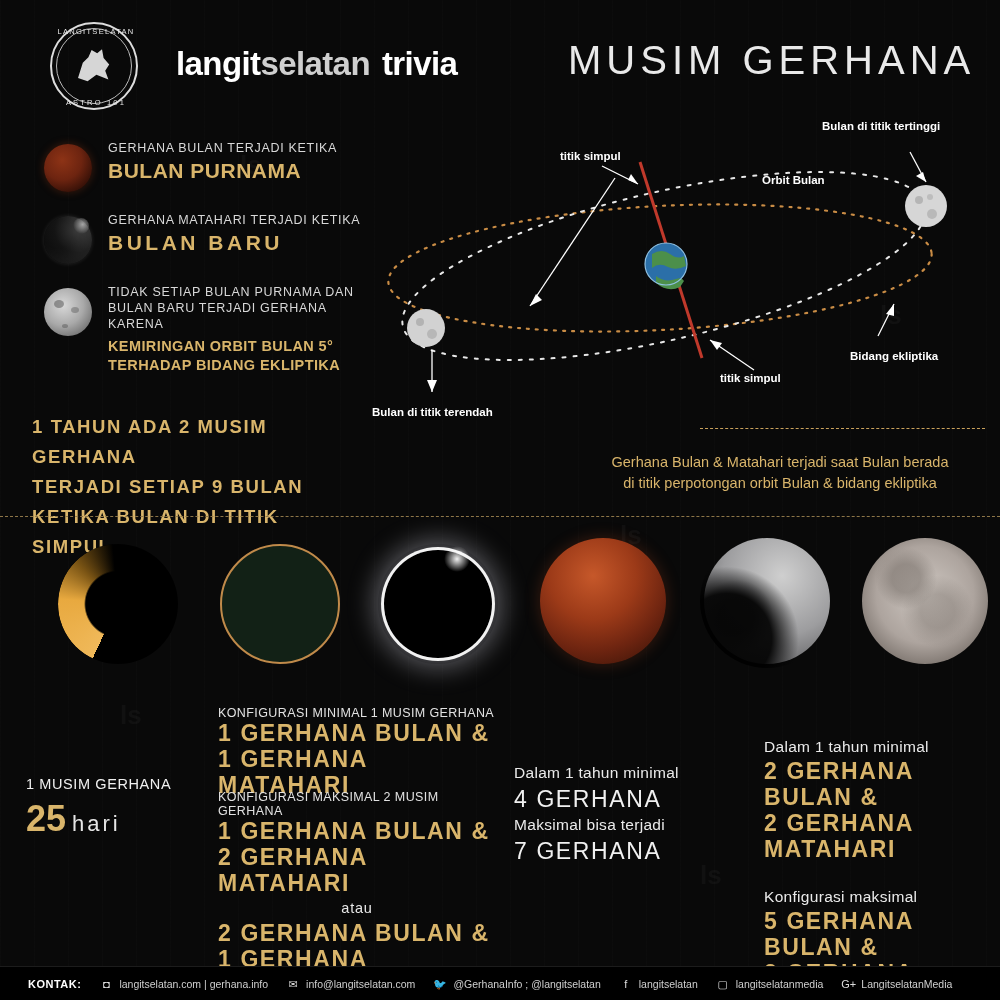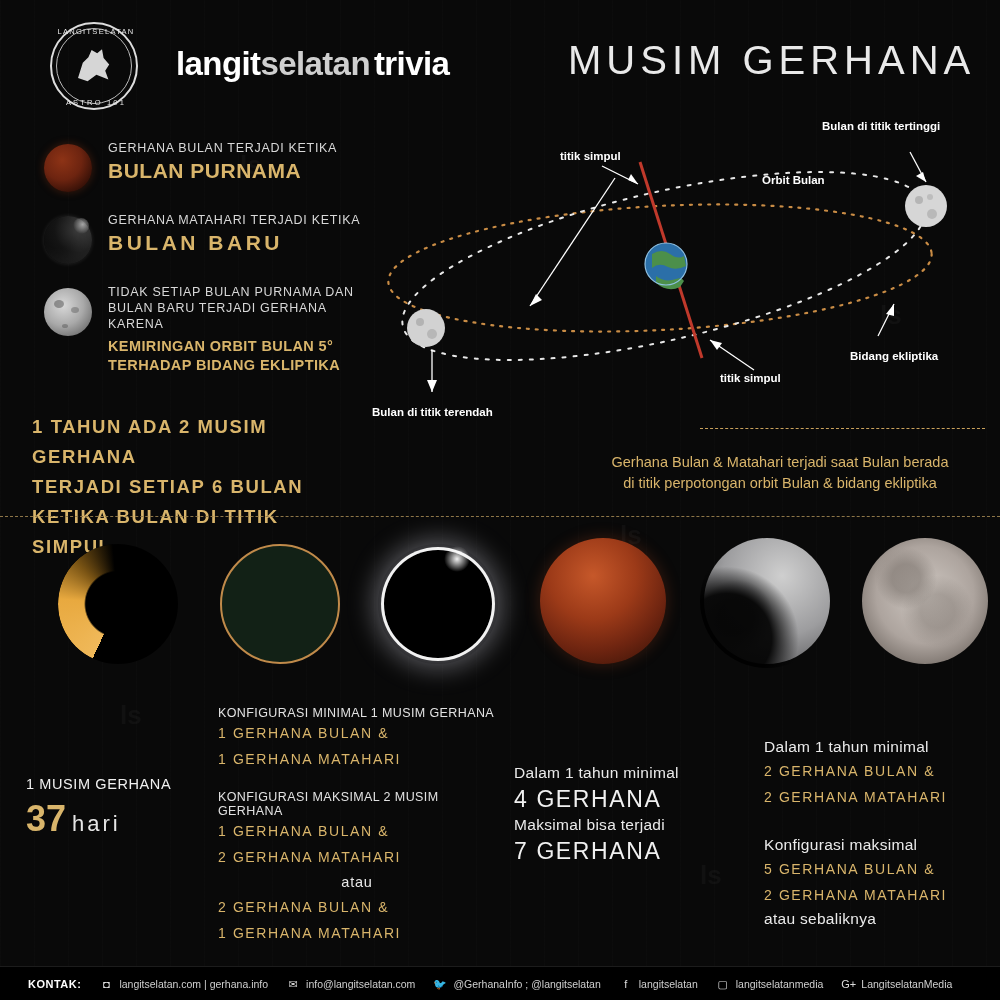--- a/index.html
+++ b/index.html
@@ -55,21 +55,21 @@
   }
   #logo .top-txt { top: 7px; }
   #logo .bot-txt { top: 78px; letter-spacing: 2.2px; }
   #brand {
     position: absolute; left: 176px; top: 45px;
     font-size: 33px; font-weight: bold; letter-spacing: -0.6px;
     white-space: nowrap;
   }
   #brand .b-langit { color: #ffffff; }
   #brand .b-selatan { color: #cfcfcf; font-weight: bold; }
-  #brand .b-trivia { color: #ffffff; font-weight: bold; margin-left: 4px;}
+  #brand .b-trivia { color: #ffffff; font-weight: bold; margin-left: 12px;}
   #title {
     position: absolute; left: 568px; top: 38px;
     font-size: 40px; letter-spacing: 5px; color: #e9e9e9;
     font-weight: 300; white-space: nowrap;
   }
 
   
   #left-list { position: absolute; left: 32px; top: 140px; width: 330px; }
   .row { position: relative; min-height: 58px; margin-bottom: 14px; padding-left: 76px; }
   .moonicon { position: absolute; left: 12px; top: 4px; width: 48px; height: 48px; border-radius: 50%; }
@@ -160,21 +160,21 @@
   #ph6 { left: 822px; top: 2px; width: 126px; height: 126px;
     background:
       radial-gradient(circle at 35% 32%, rgba(120,112,106,.55) 0 12%, rgba(0,0,0,0) 26%),
       radial-gradient(circle at 60% 58%, rgba(120,112,106,.4) 0 16%, rgba(0,0,0,0) 34%),
       radial-gradient(circle at 50% 45%, #cfc8c2 0%, #ada49e 52%, #6e6660 86%, #3c3835 100%);
   }
 
   
   .blk { position: absolute; }
   .cap-sm { font-size: 12.5px; color: #e2e2e2; letter-spacing: .4px; }
-  .gold-big { color: #d9b56b; font-size: 14px; letter-spacing: 1.6px; line-height: 26px; }
+  .gold-big { color: #d9b56b; font-size: 23px; letter-spacing: 1.6px; line-height: 26px; font-weight: bold; }
   .wht-big { color: #f0f0f0; font-size: 23px; letter-spacing: 1.6px; line-height: 30px; }
   .wht-md { color: #eaeaea; font-size: 15.5px; letter-spacing: .3px; line-height: 22px; }
   .atau { color: #e8e8e8; font-size: 14.5px; text-align: center; letter-spacing: .8px; }
 
   #blkA { left: 26px; top: 776px; width: 180px; }
   #blkA .t1 { font-size: 14.5px; color: #f0f0f0; letter-spacing: .6px; }
   #blkA .t2 { margin-top: 6px; }
   #blkA .num { color: #d9b56b; font-size: 36px; font-weight: bold; letter-spacing: 0px; }
   #blkA .hari { color: #e6e6e6; font-size: 22px; letter-spacing: 3px; margin-left: 6px; }
 
@@ -236,21 +236,21 @@
       <div class="moonicon m-full"></div>
       <div class="small-cap">TIDAK SETIAP BULAN PURNAMA DAN</div>
       <div class="small-cap">BULAN BARU TERJADI GERHANA KARENA</div>
       <div class="gold-line" style="margin-top:5px;">KEMIRINGAN ORBIT BULAN 5°</div>
       <div class="gold-line">TERHADAP BIDANG EKLIPTIKA</div>
     </div>
   </div>
 
   <div id="left-banner">
     <div>1 TAHUN ADA 2 MUSIM GERHANA</div>
-    <div>TERJADI SETIAP 6 BULAN</div>
+    <div>TERJADI SETIAP 9 BULAN</div>
     <div>KETIKA BULAN DI TITIK SIMPUL</div>
   </div>
 
   <div id="diagram">
     <svg width="620" height="340" viewBox="0 0 620 340">
 
       <ellipse cx="290" cy="168" rx="272" ry="62" fill="none" stroke="#c98c45" stroke-width="2.2" stroke-dasharray="2 7" stroke-linecap="round" transform="rotate(-3 290 168)"></ellipse>
 
       <ellipse cx="294" cy="166" rx="268" ry="74" fill="none" stroke="#e8e8e8" stroke-width="2" stroke-dasharray="3 8" stroke-linecap="round" transform="rotate(-13 294 166)"></ellipse>
 
@@ -315,21 +315,21 @@
     <div class="ph" id="ph2"></div>
     <div class="ph" id="ph3"></div>
     <div class="ph" id="ph4"></div>
     <div class="ph" id="ph5"></div>
     <div class="ph" id="ph6"></div>
   </div>
 
   <div class="blk" id="blkA">
     <div class="t1">1 MUSIM GERHANA</div>
     <div class="t2">
-      <span class="num">37</span><span class="hari">hari</span>
+      <span class="num">25</span><span class="hari">hari</span>
     </div>
   </div>
 
   <div class="blk" id="blkB">
     <div class="cap-sm">KONFIGURASI MINIMAL 1 MUSIM GERHANA</div>
     <div class="gold-big">1 GERHANA BULAN &amp;</div>
     <div class="gold-big">1 GERHANA MATAHARI</div>
   </div>
 
   <div class="blk" id="blkC">

